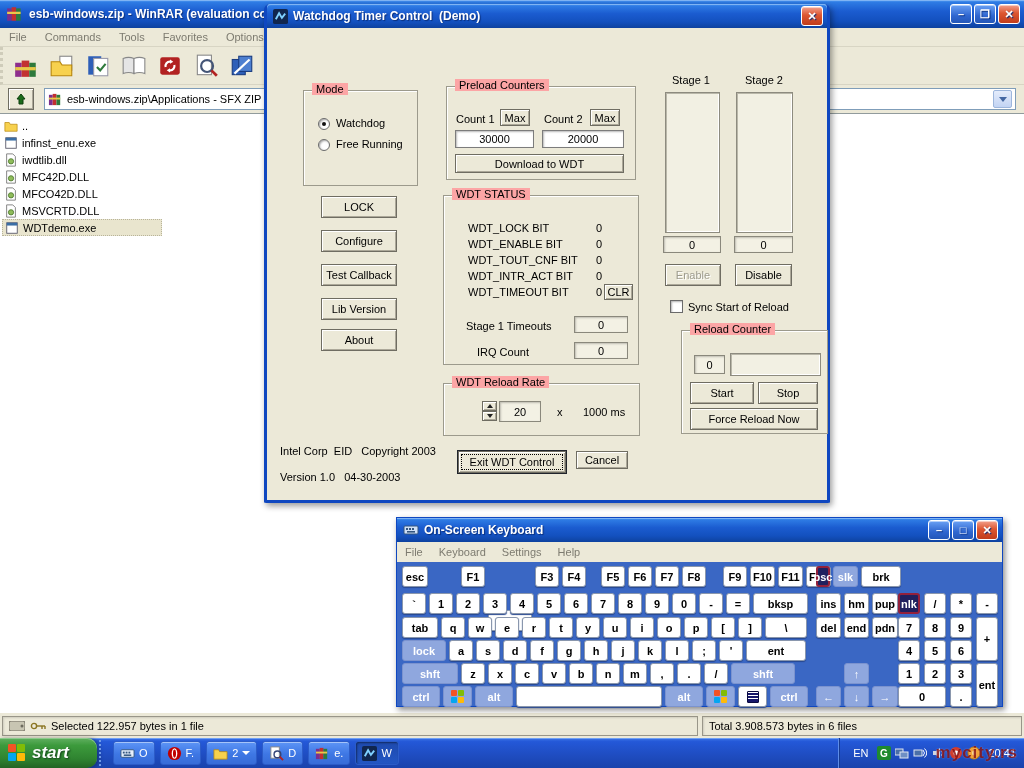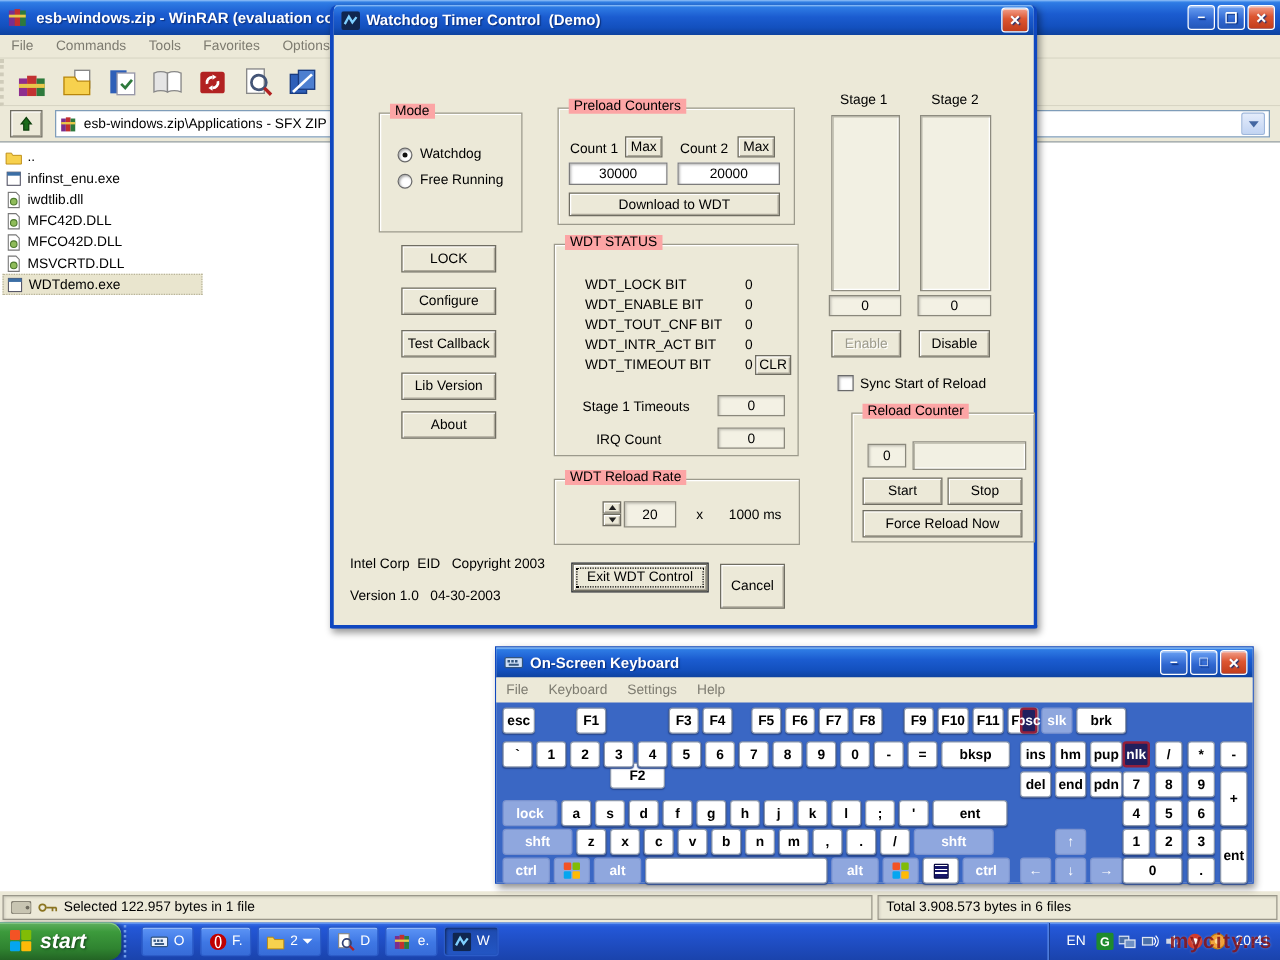--- a/index.html
+++ b/index.html
@@ -422,21 +422,21 @@
       <span class="valbox" style="left:12px;top:24px;width:31px;height:19px">0</span>
       <div class="stagebar" style="left:48px;top:22px;width:91px;height:23px"></div>
       <button class="btn3d" style="left:8px;top:51px;width:64px;height:22px">Start</button>
       <button class="btn3d" style="left:76px;top:51px;width:60px;height:22px">Stop</button>
       <button class="btn3d" style="left:8px;top:77px;width:128px;height:22px">Force Reload Now</button>
     </div>
 
     <span class="lbl" style="left:13px;top:417px">Intel Corp  EID   Copyright 2003</span>
     <span class="lbl" style="left:13px;top:443px">Version 1.0   04-30-2003</span>
     <button class="btn3d default" style="left:191px;top:423px;width:108px;height:22px">Exit WDT Control</button>
-    <button class="btn3d" style="left:309px;top:423px;width:52px;height:36px">Cancel</button>
+    <button class="btn3d" style="left:309px;top:423px;width:52px;height:18px">Cancel</button>
   </div>
 </div>
 
 <div class="osk">
   <div class="titlebar">
     <span style="display:flex">
         <svg width="16" height="16" viewBox="0 0 16 16">
           <rect x="1" y="4" width="14" height="8" rx="1" fill="#CFE0F7" stroke="#33557F"></rect>
           <rect x="3" y="6" width="2" height="2" fill="#33557F"></rect>
           <rect x="6" y="6" width="2" height="2" fill="#33557F"></rect>
@@ -479,20 +479,36 @@
         <div class="k wh" style="width: 24px;">4</div>
         <div class="k wh" style="width: 24px;">5</div>
         <div class="k wh" style="width: 24px;">6</div>
         <div class="k wh" style="width: 24px;">7</div>
         <div class="k wh" style="width: 24px;">8</div>
         <div class="k wh" style="width: 24px;">9</div>
         <div class="k wh" style="width: 24px;">0</div>
         <div class="k wh" style="width: 24px;">-</div>
         <div class="k wh" style="width: 24px;">=</div>
         <div class="k wh" style="width: 55px;">bksp</div>
+      </div>
+      <div class="krow" style="left: 5px; width: 406px; top: 55px;">
+        <div class="k wh" style="width: 36px;">tab</div>
+        <div class="k wh" style="width: 24px;">q</div>
+        <div class="k wh" style="width: 24px;">w</div>
+        <div class="k wh" style="width: 24px;">e</div>
+        <div class="k wh" style="width: 24px;">r</div>
+        <div class="k wh" style="width: 24px;">t</div>
+        <div class="k wh" style="width: 24px;">y</div>
+        <div class="k wh" style="width: 24px;">u</div>
+        <div class="k wh" style="width: 24px;">i</div>
+        <div class="k wh" style="width: 24px;">o</div>
+        <div class="k wh" style="width: 24px;">p</div>
+        <div class="k wh" style="width: 24px;">[</div>
+        <div class="k wh" style="width: 24px;">]</div>
+        <div class="k wh" style="width: 42px;">\</div>
       </div>
       <div class="krow" style="left: 5px; width: 406px; top: 78px;">
         <div class="k md" style="width: 44px;">lock</div>
         <div class="k wh" style="width: 24px;">a</div>
         <div class="k wh" style="width: 24px;">s</div>
         <div class="k wh" style="width: 24px;">d</div>
         <div class="k wh" style="width: 24px;">f</div>
         <div class="k wh" style="width: 24px;">g</div>
         <div class="k wh" style="width: 24px;">h</div>
         <div class="k wh" style="width: 24px;">j</div>

